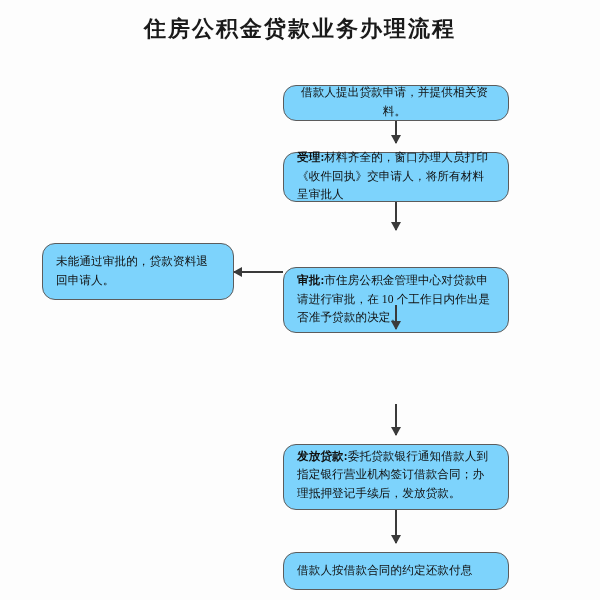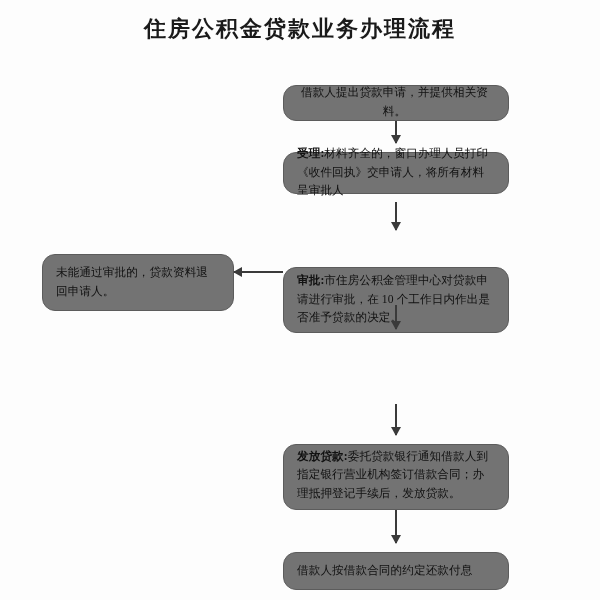--- a/index.html
+++ b/index.html
@@ -33,21 +33,21 @@
     font-weight: bold;
     letter-spacing: 2px;
     color: #1a1a1a;
     white-space: nowrap;
   }
 
   
   .node {
     position: absolute;
     box-sizing: border-box;
-    background: #737373;
+    background: #7dd3fc;
     border: 1.3px solid #5c5c5c;
     border-radius: 13px;
     display: flex;
     align-items: center;
     color: #111111;
     font-size: 11.6px;
     line-height: 1.62;
     letter-spacing: 0.1px;
     padding: 5px 16px 5px 13px;
   }
@@ -58,26 +58,26 @@
   }
   .node.center .txt {
     text-align: center;
   }
   .node b {
     font-weight: bold;
   }
 
   
   #n1 { left: 283px; top:  85px; width: 226px; height: 36px; }
-  #n2 { left: 283px; top: 152px; width: 226px; height: 42px; }
+  #n2 { left: 283px; top: 152px; width: 226px; height: 50px; }
   #n3 { left: 283px; top: 239px; width: 226px; height: 66px; margin-top: 28px; }
   #n4 { left: 283px; top: 338px; width: 226px; height: 66px; }
   #n5 { left: 283px; top: 444px; width: 226px; height: 66px; align-items: flex-end; }
   #n6 { left: 283px; top: 552px; width: 226px; height: 38px; }
-  #nreject { left: 42px; top: 254px; width: 192px; height: 57px; }
+  #nreject { left: 42px; top: 243px; width: 192px; height: 57px; }
 
   
   .vline {
     position: absolute;
     left: 395px;
     width: 1.6px;
     background: #3a3a3a;
   }
   .vline .head {
     position: absolute;

